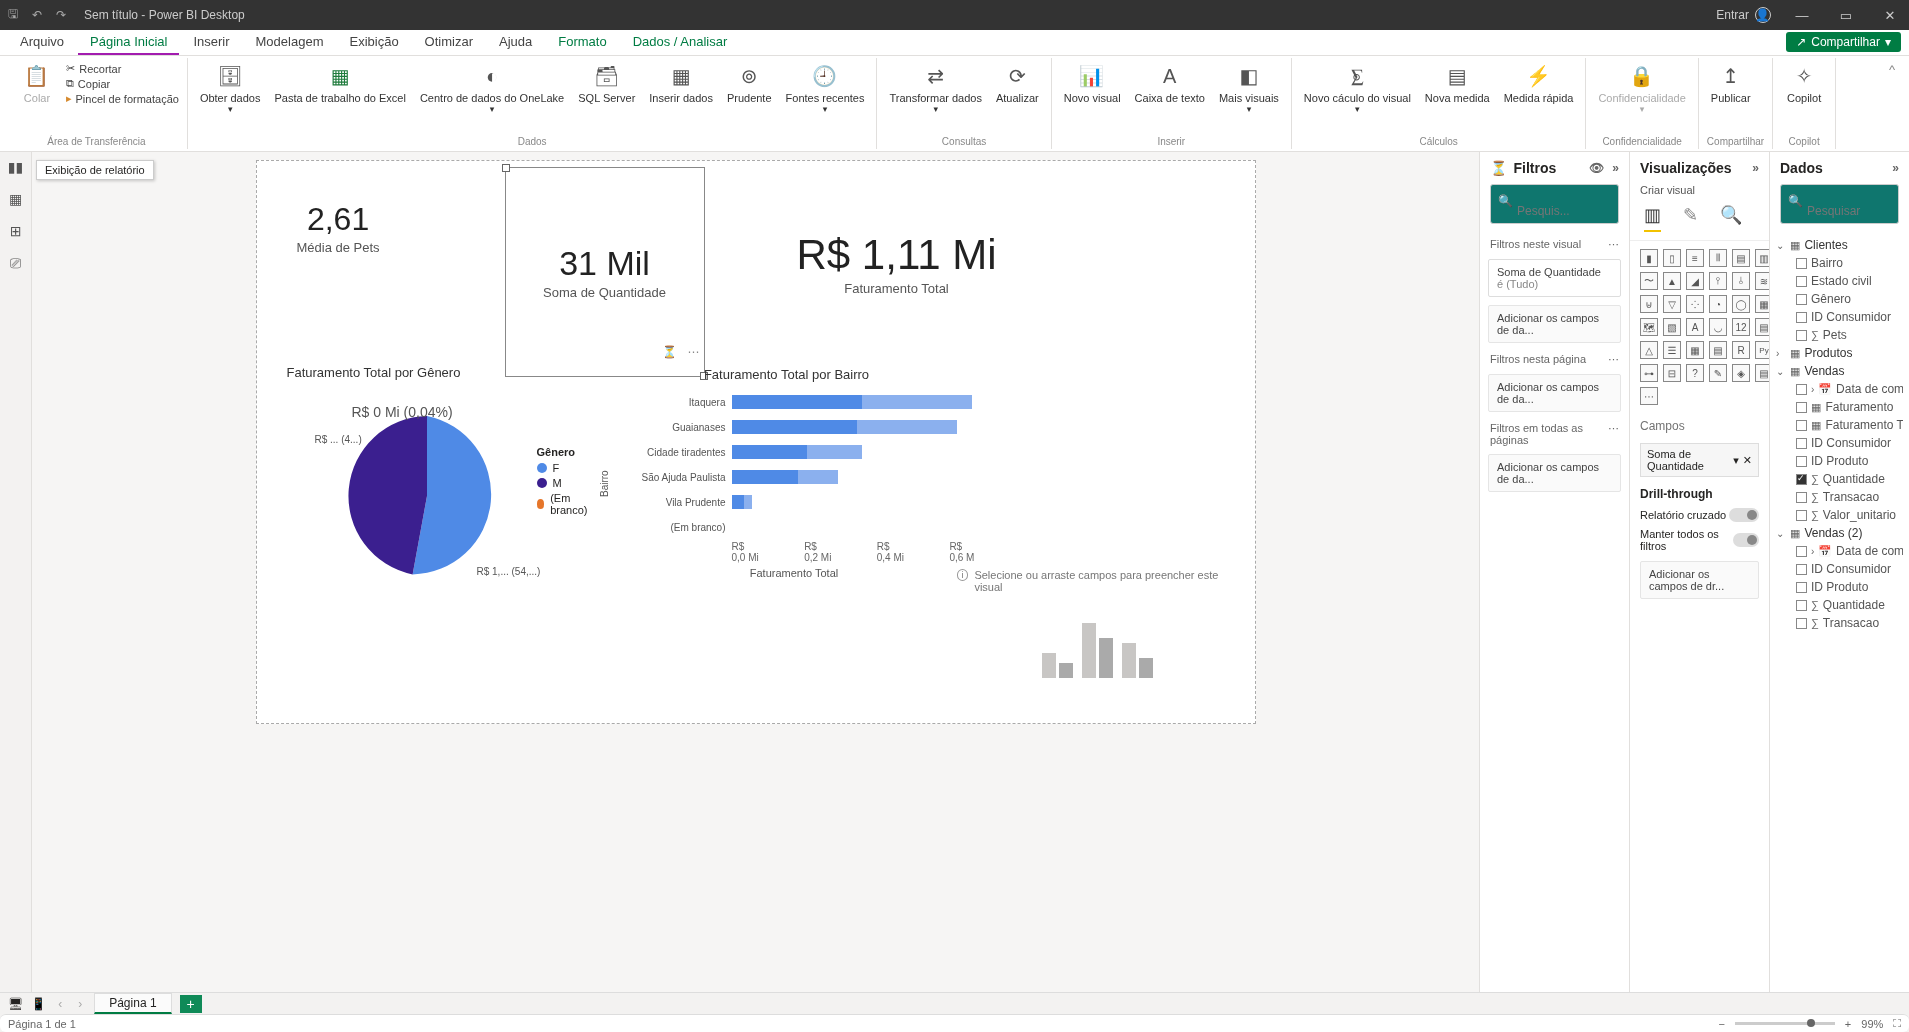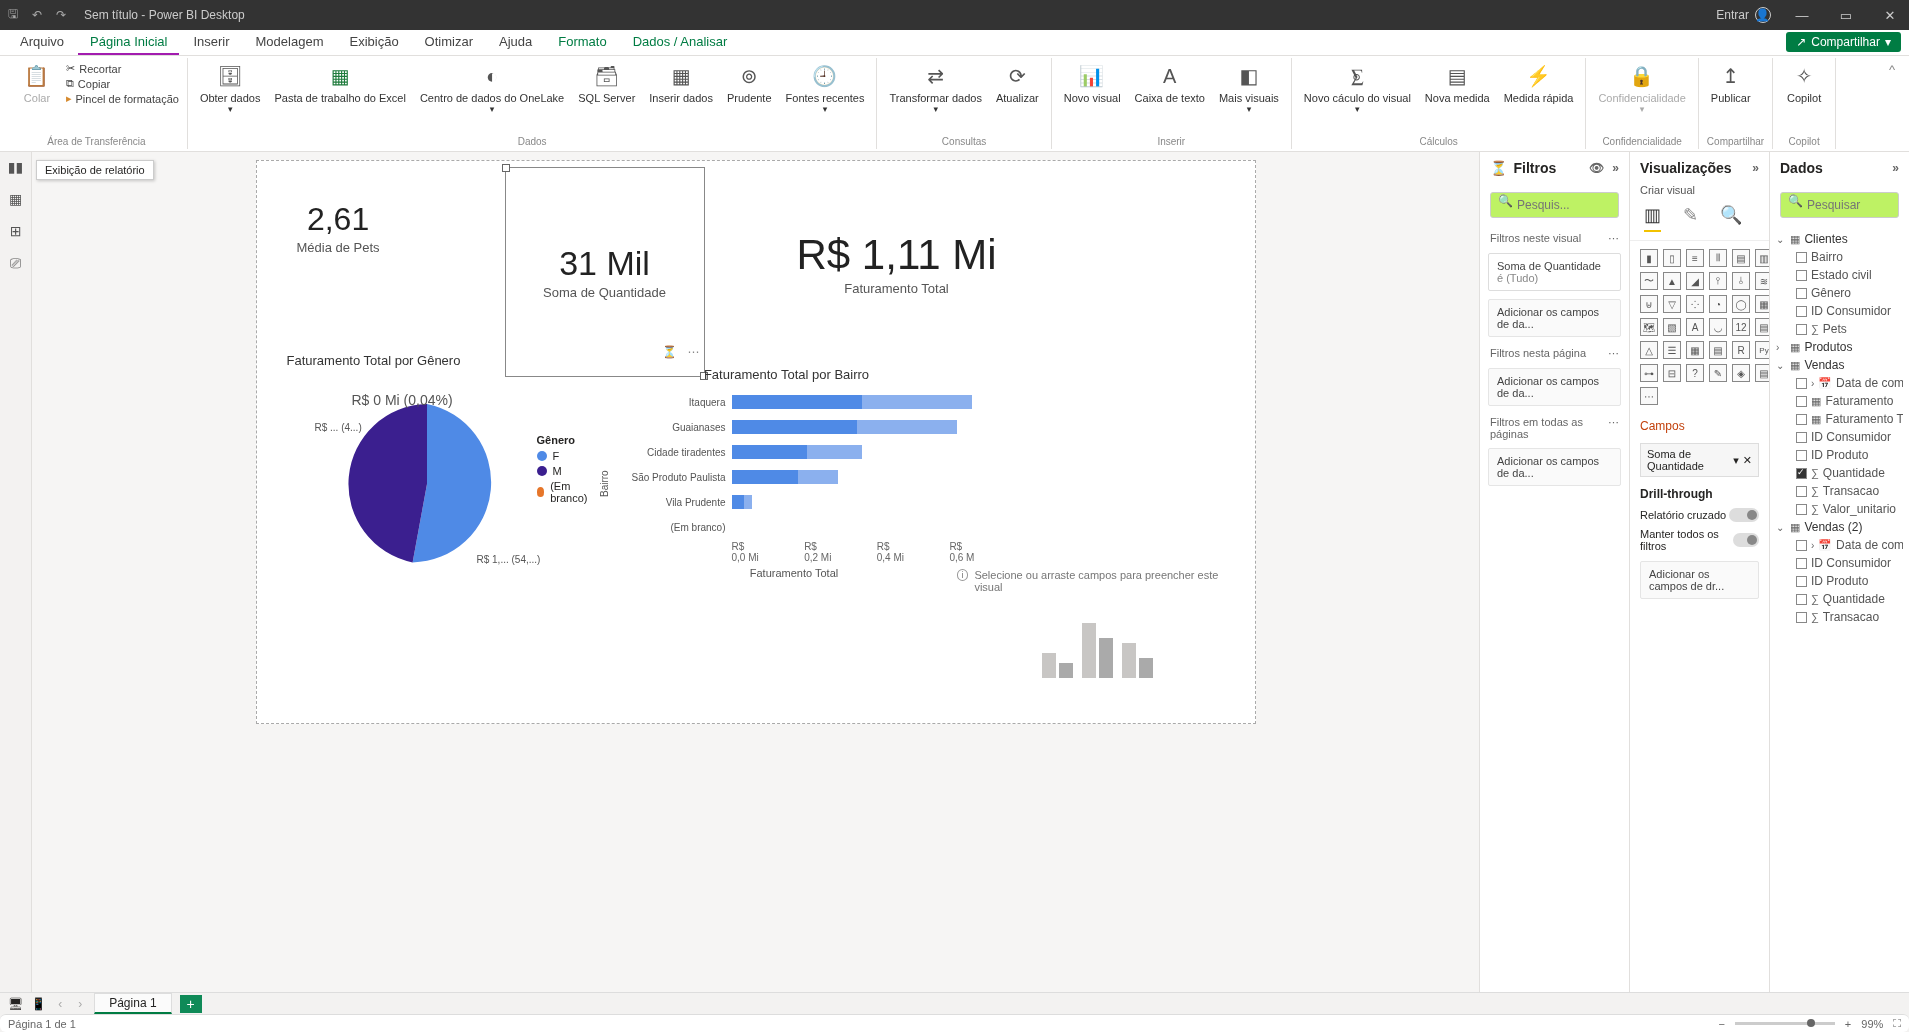--- a/index.html
+++ b/index.html
@@ -61,37 +61,37 @@
 .bar-a { height:14px; background:#4f8ae6;}
 .bar-b { height:14px; background:#8bb0ee;}
 
 
 .placeholder-box { position:absolute; font-size:11px; color:#777;}
 
 
 .pane { background:#fff; border-left:1px solid #e1dfdd; display:flex; flex-direction:column;}
 .pane-header { display:flex; align-items:center; padding:8px 10px; font-size:14px; font-weight:600; gap:6px;}
 .pane-header .hdricons { margin-left:auto; display:flex; gap:8px; color:#666; font-size:12px;}
-.pane input.search { width: calc(100% - 20px); margin:8px 10px 8px; padding:5px 8px 5px 26px; border:1px solid #ccc; border-radius:3px; font-size:12px; background:#bef264;}
+.pane input.search { width: calc(100% - 20px); margin:0 10px 8px; padding:19px 8px 5px 26px; border:1px solid #ccc; border-radius:3px; font-size:12px; background:#0f766e;}
 .search-wrap { position:relative;}
 .search-wrap .sicon{ position:absolute; left:18px; top:10px; color:#888; font-size:12px;}
 
 .filters-pane { width: 150px;}
 .filter-section-title { font-size:11px; color:#666; padding:6px 10px 4px; display:flex; justify-content:space-between;}
 .filter-card { border:1px solid #ddd; margin:4px 8px; padding:6px 8px; font-size:11px; border-radius:2px; color:#444;}
 .filter-add { border:1px solid #e5e5e5; background:#fafafa;}
 
 .viz-pane { width:140px;}
 .viz-sub { font-size:11px; color:#555; padding:0 10px 4px;}
 .viz-mode { display:flex; gap:22px; padding:4px 14px 8px; border-bottom:1px solid #eee;}
 .viz-mode div { font-size:18px; color:#888; padding-bottom:4px;}
 .viz-mode div.active { border-bottom:2px solid #f2c200; color:#333;}
 .viz-grid { display:grid; grid-template-columns: repeat(6, 18px); gap:5px 5px; padding:8px 10px;}
 .viz-cell { width:18px; height:18px; border:1px solid #888; background:#f9f9f9; font-size:10px; display:flex; align-items:center; justify-content:center; color:#555;}
-.viz-section { padding:6px 10px; font-size:12px; color:#c2410c;}
+.viz-section { padding:6px 10px; font-size:12px; color:#737373;}
 .viz-field-well { border:1px solid #ddd; margin:4px 10px; padding:4px 6px; font-size:11px; display:flex; align-items:center; justify-content:space-between; background:#f6f6f6;}
 .viz-drill { padding:6px 10px; font-size:12px;}
 .toggle { width:30px; height:14px; background:#ddd; border-radius:8px; position:relative;}
 .toggle::after { content:""; position:absolute; width:10px; height:10px; background:#888; border-radius:50%; top:2px; right:2px;}
 .drill-row{ display:flex; justify-content:space-between; align-items:center; font-size:11px; padding:3px 0;}
 
 .data-pane { width:140px;}
 .tree { padding:4px 6px; font-size:12px;}
 .tree-row { display:flex; align-items:center; gap:4px; padding:2px 0; white-space:nowrap; overflow:hidden; text-overflow:ellipsis;}
 .tree-row .chk { width:11px; height:11px; border:1px solid #888; background:#fff; flex-shrink:0;}
@@ -326,21 +326,21 @@
       <div class="contextbar" style="left:406px; top:184px;">
         <span>⏳</span>
         <span>⋯</span>
       </div>
 
       <div class="card" style="left:540px; top:70px; text-align:center;">
         <div class="card-big" style="font-size:42px;">R$ 1,11 Mi</div>
         <div class="card-label">Faturamento Total</div>
       </div>
 
-      <div class="card" style="left:30px; top:192px; width:310px;">
+      <div class="card" style="left:30px; top:204px; width:310px;">
         <div class="card-title">Faturamento Total por Gênero</div>
         <div style="position:relative; height:200px;">
           <svg width="160" height="160" viewBox="0 0 100 100" style="position:absolute; left:60px; top:30px;">
             <path d="M50 50 L50 0 A50 50 0 0 1 41 99 Z" fill="#4f8ae6"></path>
             <path d="M50 50 L41 99 A50 50 0 0 1 50 0 Z" fill="#3b1f8f"></path>
           </svg>
           <div style="position:absolute; left:65px; top:18px; font-size:14px; color:#555;">R$ 0 Mi (0,04%)</div>
           <div style="position:absolute; left:28px; top:48px; font-size:10px; color:#555;">R$ ... (4...)</div>
           <div style="position:absolute; left:190px; top:180px; font-size:10px; color:#555;">R$ 1,... (54,...)</div>
           <div style="position:absolute; left:250px; top:60px;">
@@ -375,21 +375,21 @@
                 <div class="barlabel">Guaianases</div>
                 <div class="bar-a" style="width:125px;"></div>
                 <div class="bar-b" style="width:100px;"></div>
               </div>
             <div class="barrow">
                 <div class="barlabel">Cidade tiradentes</div>
                 <div class="bar-a" style="width:75px;"></div>
                 <div class="bar-b" style="width:55px;"></div>
               </div>
             <div class="barrow">
-                <div class="barlabel">São Produto Paulista</div>
+                <div class="barlabel">São Ajuda Paulista</div>
                 <div class="bar-a" style="width:66px;"></div>
                 <div class="bar-b" style="width:40px;"></div>
               </div>
             <div class="barrow">
                 <div class="barlabel">Vila Prudente</div>
                 <div class="bar-a" style="width:12px;"></div>
                 <div class="bar-b" style="width:8px;"></div>
               </div>
             <div class="barrow">
                 <div class="barlabel">(Em branco)</div>

